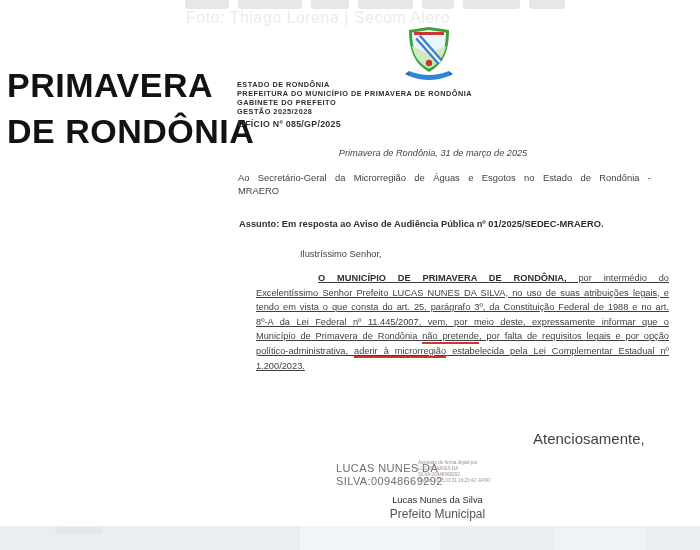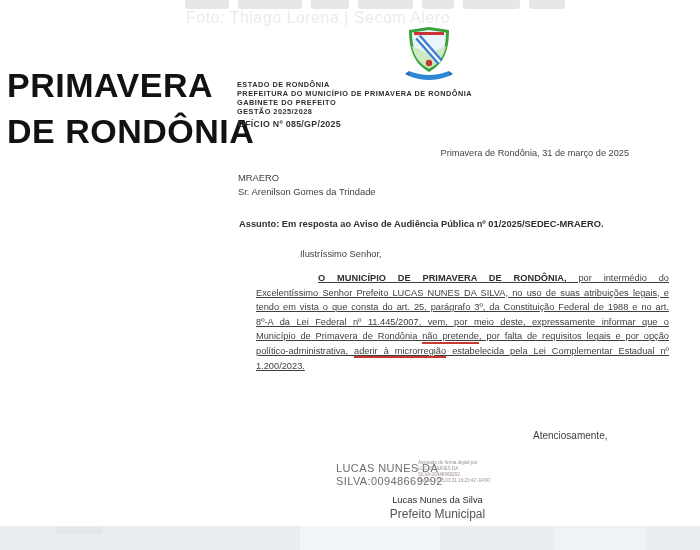--- a/index.html
+++ b/index.html
@@ -82,23 +82,24 @@
     font-size: 8.8px;
     color: #333;
     letter-spacing: 0.3px;
     text-align: center;
   }
   .dateline {
     position: absolute;
     left: 237px;
     top: 148px;
     width: 392px;
-    text-align: right;
+    text-align: center;
     font-size: 9.2px;
     color: #444;
+    font-style: italic;
   }
   .addressee {
     position: absolute;
     left: 238px;
     top: 171px;
     width: 413px;
     font-size: 9.4px;
     line-height: 13px;
     color: #3f3f3f;
   }
@@ -138,21 +139,21 @@
   .para2 { top: 373px; }
   .para .b { font-weight: 700; color: #2d2d2d; }
   .para .redline {
     border-bottom: 2px solid #c9392e;
     padding-bottom: 0.5px;
   }
   .closing {
     position: absolute;
     left: 533px;
     top: 430px;
-    font-size: 10px;
+    font-size: 15px;
     color: #3f3f3f;
   }
 
   
   .sig-digital {
     position: absolute;
     left: 336px;
     top: 462px;
     font-size: 11px;
     line-height: 13px;
@@ -265,22 +266,22 @@
     <div>PREFEITURA DO MUNICÍPIO DE PRIMAVERA DE RONDÔNIA</div>
     <div>GABINETE DO PREFEITO</div>
     <div>GESTÃO 2025/2028</div>
   </div>
 
   <div class="oficio-number">OFÍCIO Nº 085/GP/2025</div>
 
   <div class="dateline">Primavera de Rondônia, 31 de março de 2025</div>
 
   <div class="addressee">
+    <div class="justline">Ao Secretário-Geral da Microrregião de Águas e Esgotos no Estado de Rondônia -</div>
     <div>MRAERO</div>
-    <div class="sr-line">Sr. Arenilson Gomes da Trindade</div>
   </div>
 
   <div class="subject">Assunto: Em resposta ao Aviso de Audiência Pública nº 01/2025/SEDEC-MRAERO.</div>
 
   <div class="salutation">Ilustríssimo Senhor,</div>
 
   <div class="para para1"><span class="b">O MUNICÍPIO DE PRIMAVERA DE RONDÔNIA,</span><span> por intermédio do Excelentíssimo Senhor Prefeito LUCAS NUNES DA SILVA, no uso de suas atribuições legais, e tendo em vista o que consta do art. 25, parágrafo 3º, da Constituição Federal de 1988 e no art. 8º-A da Lei Federal nº 11.445/2007, vem, por meio deste, expressamente informar que o Município de Primavera de Rondônia </span><span class="redline">não pretende</span><span>, por falta de requisitos legais e por opção político-administrativa, </span><span class="redline">aderir à microrregião</span><span> estabelecida pela Lei Complementar Estadual nº 1.200/2023.</span></div>
 
 
   <div class="closing">Atenciosamente,</div>

